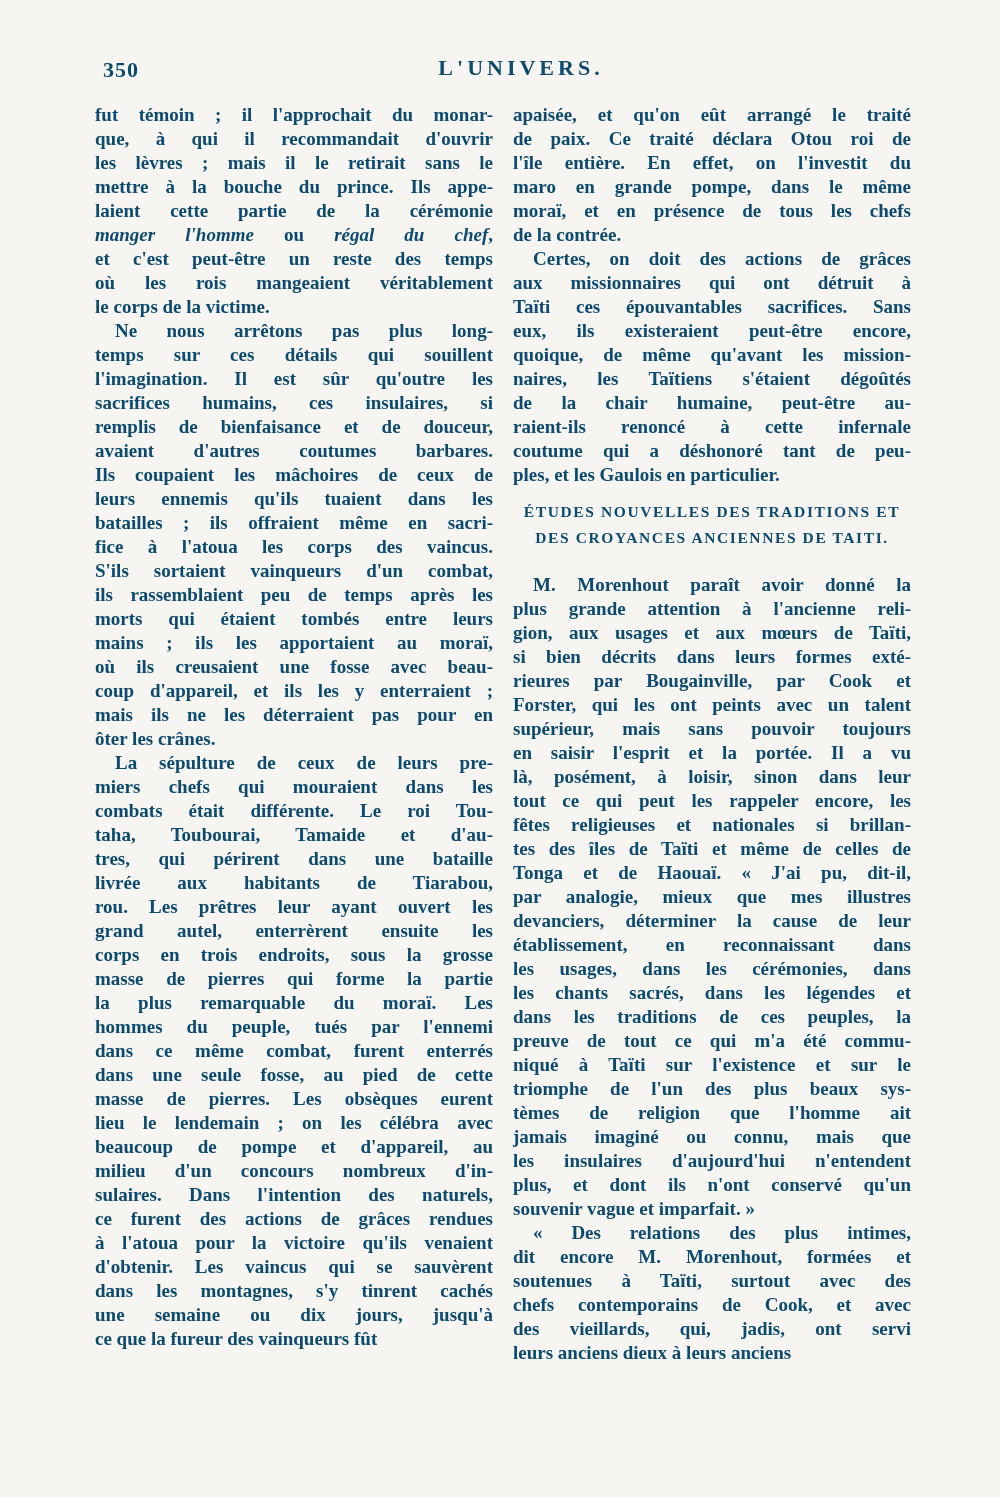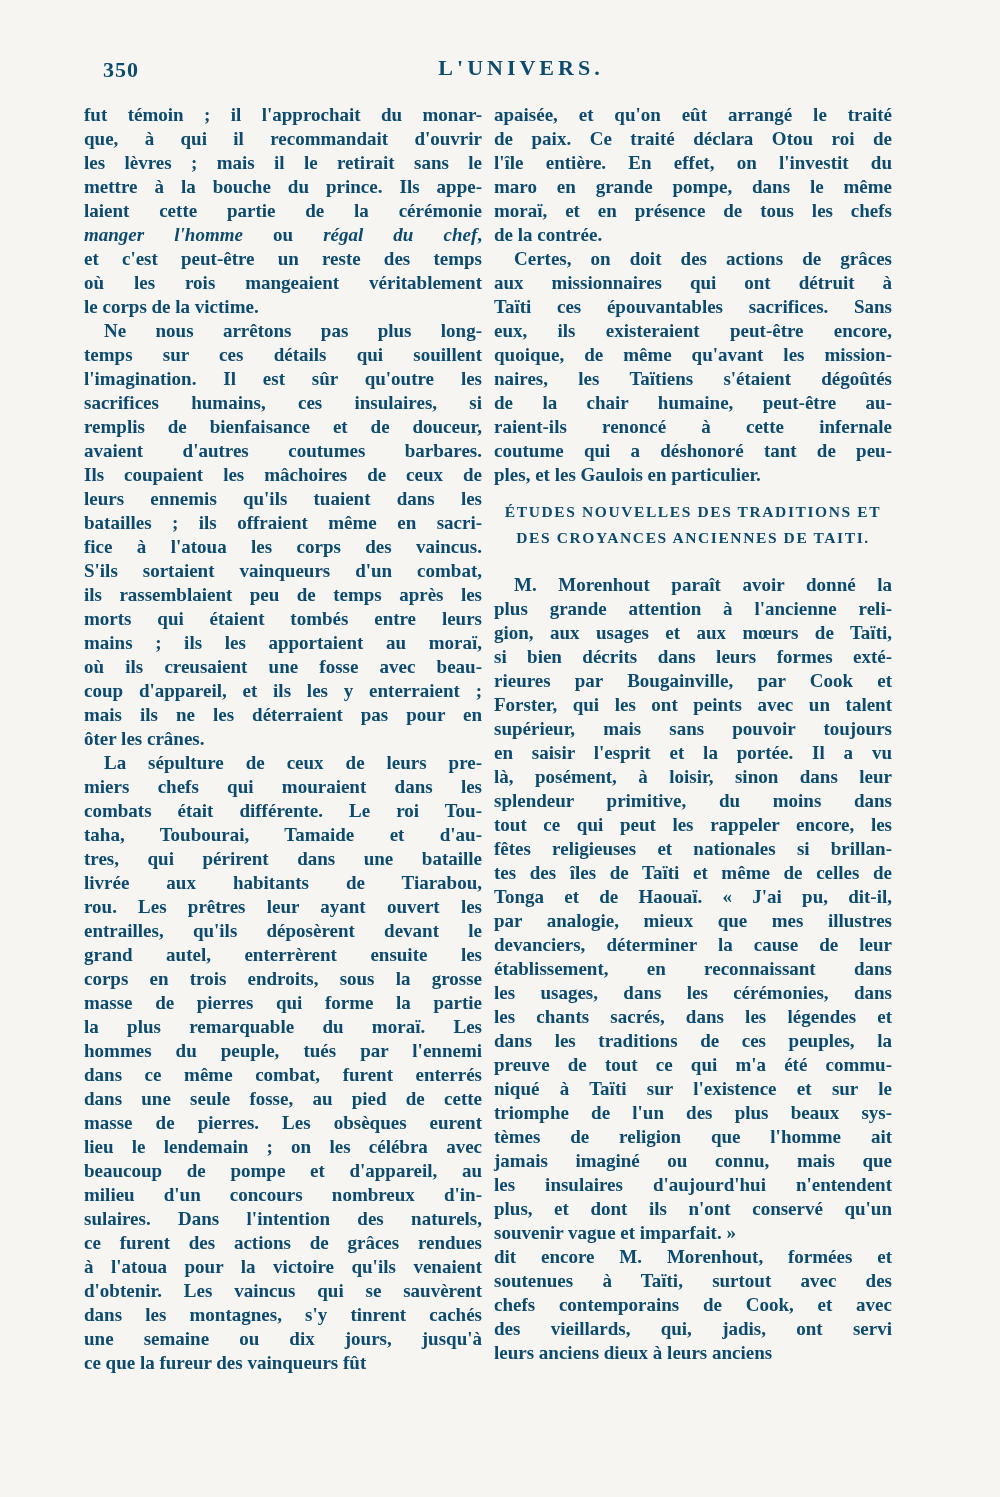--- a/index.html
+++ b/index.html
@@ -33,24 +33,24 @@
     letter-spacing: 1px;
   }
   .running-title {
     text-align: center;
     font-size: 22px;
     letter-spacing: 4px;
   }
   .columns {
     position: absolute;
     top: 103px;
-    left: 84px;
+    left: 95px;
     width: 816px;
     display: flex;
-    gap: 12px;
+    gap: 20px;
   }
   .col {
     width: calc(50% - 10px);
   }
   .line {
     font-size: 19px;
     line-height: 24px;
     text-align: justify;
     text-align-last: justify;
     text-justify: inter-word;
@@ -118,21 +118,20 @@
           <div class="line last">ôter les crânes.</div>
         </div>
       <div class="para indent">
           <div class="line first-indent">La sépulture de ceux de leurs pre-</div>
           <div class="line">miers chefs qui mouraient dans les</div>
           <div class="line">combats était différente. Le roi Tou-</div>
           <div class="line">taha, Toubourai, Tamaide et d'au-</div>
           <div class="line">tres, qui périrent dans une bataille</div>
           <div class="line">livrée aux habitants de Tiarabou,</div>
           <div class="line">rou. Les prêtres leur ayant ouvert les</div>
-          <div class="line">entrailles, qu'ils déposèrent devant le</div>
           <div class="line">grand autel, enterrèrent ensuite les</div>
           <div class="line">corps en trois endroits, sous la grosse</div>
           <div class="line">masse de pierres qui forme la partie</div>
           <div class="line">la plus remarquable du moraï. Les</div>
           <div class="line">hommes du peuple, tués par l'ennemi</div>
           <div class="line">dans ce même combat, furent enterrés</div>
           <div class="line">dans une seule fosse, au pied de cette</div>
           <div class="line">masse de pierres. Les obsèques eurent</div>
           <div class="line">lieu le lendemain ; on les célébra avec</div>
           <div class="line">beaucoup de pompe et d'appareil, au</div>
@@ -174,41 +173,41 @@
       <div class="para indent">
           <div class="line first-indent">M. Morenhout paraît avoir donné la</div>
           <div class="line">plus grande attention à l'ancienne reli-</div>
           <div class="line">gion, aux usages et aux mœurs de Taïti,</div>
           <div class="line">si bien décrits dans leurs formes exté-</div>
           <div class="line">rieures par Bougainville, par Cook et</div>
           <div class="line">Forster, qui les ont peints avec un talent</div>
           <div class="line">supérieur, mais sans pouvoir toujours</div>
           <div class="line">en saisir l'esprit et la portée. Il a vu</div>
           <div class="line">là, posément, à loisir, sinon dans leur</div>
-          <div class="line">splendeur primitive, du moins dans</div>
           <div class="line">tout ce qui peut les rappeler encore, les</div>
           <div class="line">fêtes religieuses et nationales si brillan-</div>
           <div class="line">tes des îles de Taïti et même de celles de</div>
           <div class="line">Tonga et de Haouaï. « J'ai pu, dit-il,</div>
           <div class="line">par analogie, mieux que mes illustres</div>
           <div class="line">devanciers, déterminer la cause de leur</div>
           <div class="line">établissement, en reconnaissant dans</div>
           <div class="line">les usages, dans les cérémonies, dans</div>
           <div class="line">les chants sacrés, dans les légendes et</div>
           <div class="line">dans les traditions de ces peuples, la</div>
           <div class="line">preuve de tout ce qui m'a été commu-</div>
           <div class="line">niqué à Taïti sur l'existence et sur le</div>
           <div class="line">triomphe de l'un des plus beaux sys-</div>
           <div class="line">tèmes de religion que l'homme ait</div>
           <div class="line">jamais imaginé ou connu, mais que</div>
           <div class="line">les insulaires d'aujourd'hui n'entendent</div>
           <div class="line">plus, et dont ils n'ont conservé qu'un</div>
           <div class="line last">souvenir vague et imparfait. »</div>
         </div>
       <div class="para indent">
+          <div class="line first-indent">« Des relations des plus intimes,</div>
           <div class="line">dit encore M. Morenhout, formées et</div>
           <div class="line">soutenues à Taïti, surtout avec des</div>
           <div class="line">chefs contemporains de Cook, et avec</div>
           <div class="line">des vieillards, qui, jadis, ont servi</div>
           <div class="line last">leurs anciens dieux à leurs anciens</div>
         </div>
     </div>
   </div>
 </div>
 

